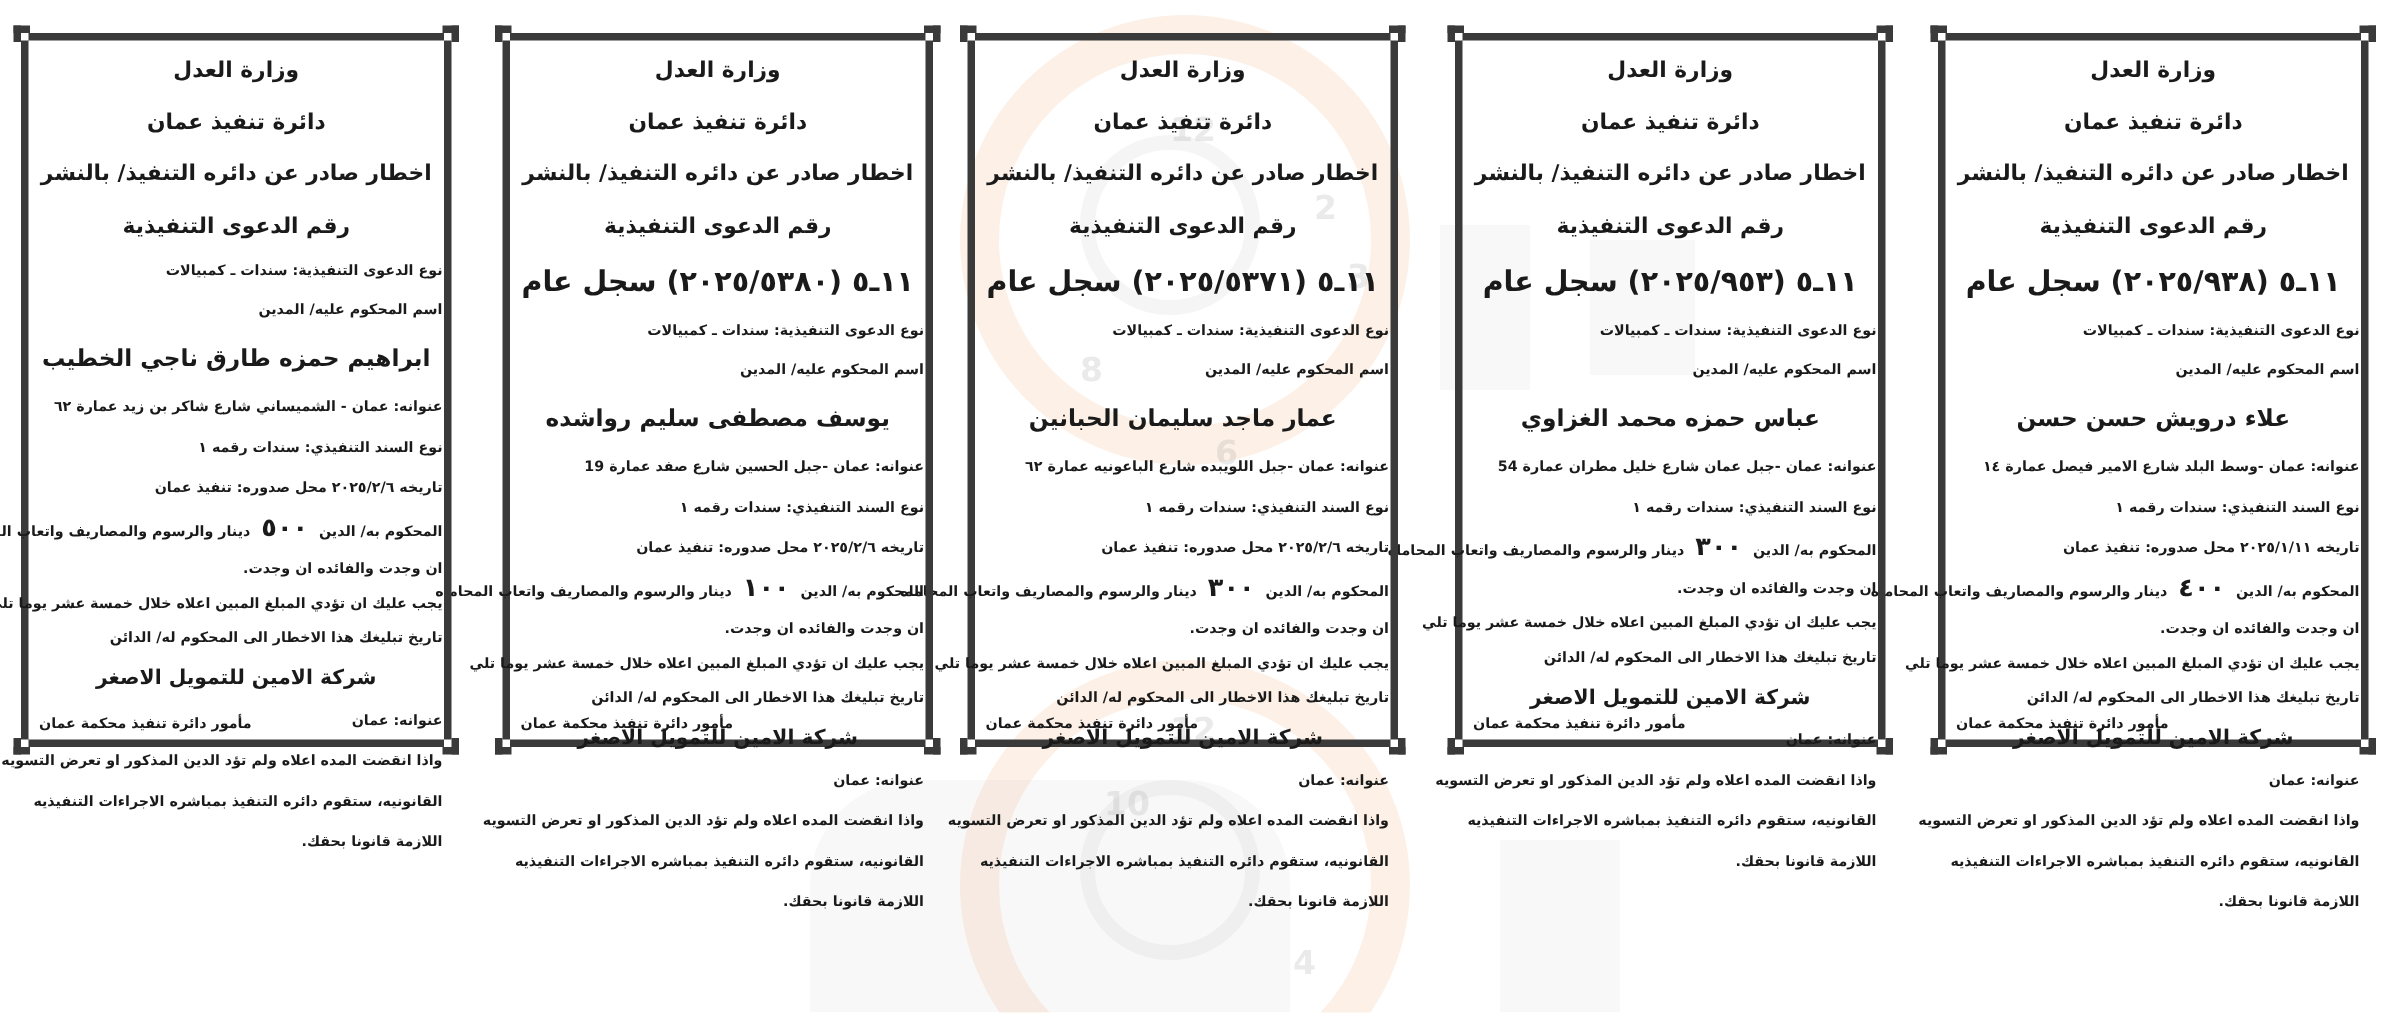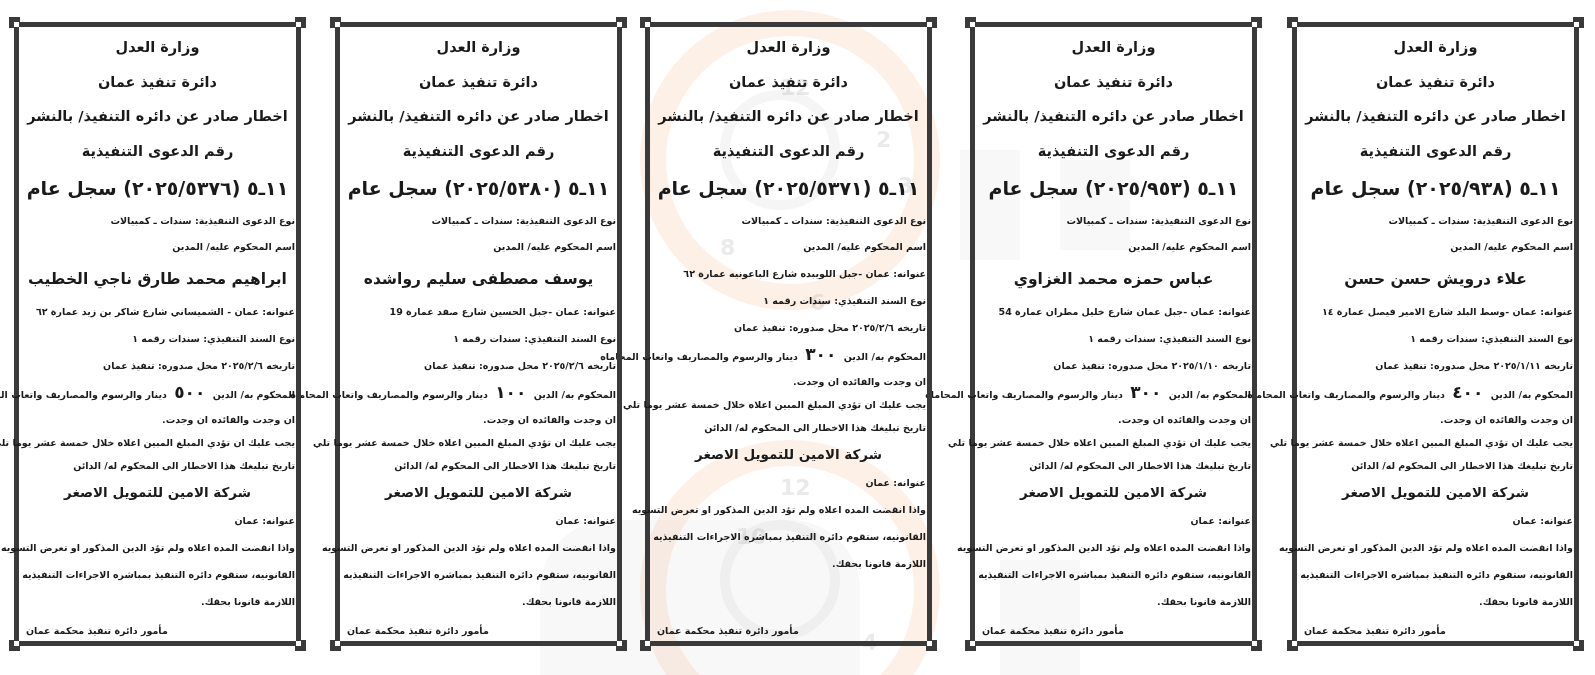--- a/index.html
+++ b/index.html
@@ -19,21 +19,21 @@
     border:10px solid rgba(180,180,180,0.13);
   }
   .wm-num {
     position:absolute; font-family:"DejaVu Sans", sans-serif; font-weight:bold;
     color:rgba(160,160,160,0.22); font-size:22px;
   }
   .wm-block {
     position:absolute; background:rgba(200,200,200,0.12);
   }
   .notice {
-    position:absolute; top:22px; width:287px; height:624px;
+    position:absolute; top:22px; width:287px; height:476px;
     box-sizing:border-box; z-index:1;
   }
   .notice .frame {
     position:absolute; inset:0;
     border:5px solid #3a3a3a;
     box-sizing:border-box;
   }
   .notice .corner {
     position:absolute; width:10px; height:10px; background:#fff;
   }
@@ -148,21 +148,20 @@
     <div class="h">وزارة العدل</div>
     <div class="h">دائرة تنفيذ عمان</div>
     <div class="h">اخطار صادر عن دائره التنفيذ/ بالنشر</div>
     <div class="h">رقم الدعوى التنفيذية</div>
     <div class="case-no">١١ـ٥ (٢٠٢٥/٩٥٣) سجل عام</div>
     <div class="small">نوع الدعوى التنفيذية: سندات ـ كمبيالات</div>
     <div class="small">اسم المحكوم عليه/ المدين</div>
     <div class="name">عباس حمزه محمد الغزاوي</div>
     <div class="line">عنوانه: عمان -جبل عمان شارع خليل مطران عمارة 54</div>
     <div class="line">نوع السند التنفيذي: سندات رقمه ١</div>
-    <div class="line">تاريخه ٢٠٢٥/١/١٠ محل صدوره: تنفيذ عمان</div>
     <div class="line"><span>المحكوم به/ الدين</span> <span class="amount">٣٠٠</span> <span>دينار والرسوم والمصاريف واتعاب المحاماه</span></div>
     <div class="line tight">ان وجدت والفائده ان وجدت.</div>
     <div class="line tight">يجب عليك ان تؤدي المبلغ المبين اعلاه خلال خمسة عشر يوما تلي</div>
     <div class="line tight">تاريخ تبليغك هذا الاخطار الى المحكوم له/ الدائن</div>
     <div class="creditor">شركة الامين للتمويل الاصغر</div>
     <div class="line">عنوانه: عمان</div>
     <div class="line">واذا انقضت المده اعلاه ولم تؤد الدين المذكور او تعرض التسويه</div>
     <div class="line">القانونيه، ستقوم دائره التنفيذ بمباشره الاجراءات التنفيذيه</div>
     <div class="line">اللازمة قانونا بحقك.</div>
     <div class="footer">مأمور دائرة تنفيذ محكمة عمان</div>
@@ -176,20 +175,21 @@
   <div class="corner c-bl"></div>
   <div class="corner c-br"></div>
   <div class="content">
     <div class="h">وزارة العدل</div>
     <div class="h">دائرة تنفيذ عمان</div>
     <div class="h">اخطار صادر عن دائره التنفيذ/ بالنشر</div>
     <div class="h">رقم الدعوى التنفيذية</div>
     <div class="case-no">١١ـ٥ (٢٠٢٥/٥٣٧١) سجل عام</div>
     <div class="small">نوع الدعوى التنفيذية: سندات ـ كمبيالات</div>
     <div class="small">اسم المحكوم عليه/ المدين</div>
+    <div class="name">عمار ماجد سليمان الحبانين</div>
     <div class="line">عنوانه: عمان -جبل اللويبده شارع الباعونيه عمارة ٦٢</div>
     <div class="line">نوع السند التنفيذي: سندات رقمه ١</div>
     <div class="line">تاريخه ٢٠٢٥/٢/٦ محل صدوره: تنفيذ عمان</div>
     <div class="line"><span>المحكوم به/ الدين</span> <span class="amount">٣٠٠</span> <span>دينار والرسوم والمصاريف واتعاب المحاماه</span></div>
     <div class="line tight">ان وجدت والفائده ان وجدت.</div>
     <div class="line tight">يجب عليك ان تؤدي المبلغ المبين اعلاه خلال خمسة عشر يوما تلي</div>
     <div class="line tight">تاريخ تبليغك هذا الاخطار الى المحكوم له/ الدائن</div>
     <div class="creditor">شركة الامين للتمويل الاصغر</div>
     <div class="line">عنوانه: عمان</div>
     <div class="line">واذا انقضت المده اعلاه ولم تؤد الدين المذكور او تعرض التسويه</div>
@@ -234,24 +234,23 @@
   <div class="frame"></div>
   <div class="corner c-tl"></div>
   <div class="corner c-tr"></div>
   <div class="corner c-bl"></div>
   <div class="corner c-br"></div>
   <div class="content">
     <div class="h">وزارة العدل</div>
     <div class="h">دائرة تنفيذ عمان</div>
     <div class="h">اخطار صادر عن دائره التنفيذ/ بالنشر</div>
     <div class="h">رقم الدعوى التنفيذية</div>
-    <div class="case-no">١١ـ٥ (٢٠٢٥/٥٣٧٦) سجل عام</div>
-    <div class="small">نوع الدعوى التنفيذية: سندات ـ كمبيالات</div>
-    <div class="small">اسم المحكوم عليه/ المدين</div>
-    <div class="name">ابراهيم محمد طارق ناجي الخطيب</div>
+    <div class="small">نوع الدعوى التنفيذية: سندات ـ كمبيالات</div>
+    <div class="small">اسم المحكوم عليه/ المدين</div>
+    <div class="name">ابراهيم حمزه طارق ناجي الخطيب</div>
     <div class="line">عنوانه: عمان - الشميساني شارع شاكر بن زيد عمارة ٦٢</div>
     <div class="line">نوع السند التنفيذي: سندات رقمه ١</div>
     <div class="line">تاريخه ٢٠٢٥/٢/٦ محل صدوره: تنفيذ عمان</div>
     <div class="line"><span>المحكوم به/ الدين</span> <span class="amount">٥٠٠</span> <span>دينار والرسوم والمصاريف واتعاب المحاماه</span></div>
     <div class="line tight">ان وجدت والفائده ان وجدت.</div>
     <div class="line tight">يجب عليك ان تؤدي المبلغ المبين اعلاه خلال خمسة عشر يوما تلي</div>
     <div class="line tight">تاريخ تبليغك هذا الاخطار الى المحكوم له/ الدائن</div>
     <div class="creditor">شركة الامين للتمويل الاصغر</div>
     <div class="line">عنوانه: عمان</div>
     <div class="line">واذا انقضت المده اعلاه ولم تؤد الدين المذكور او تعرض التسويه</div>

